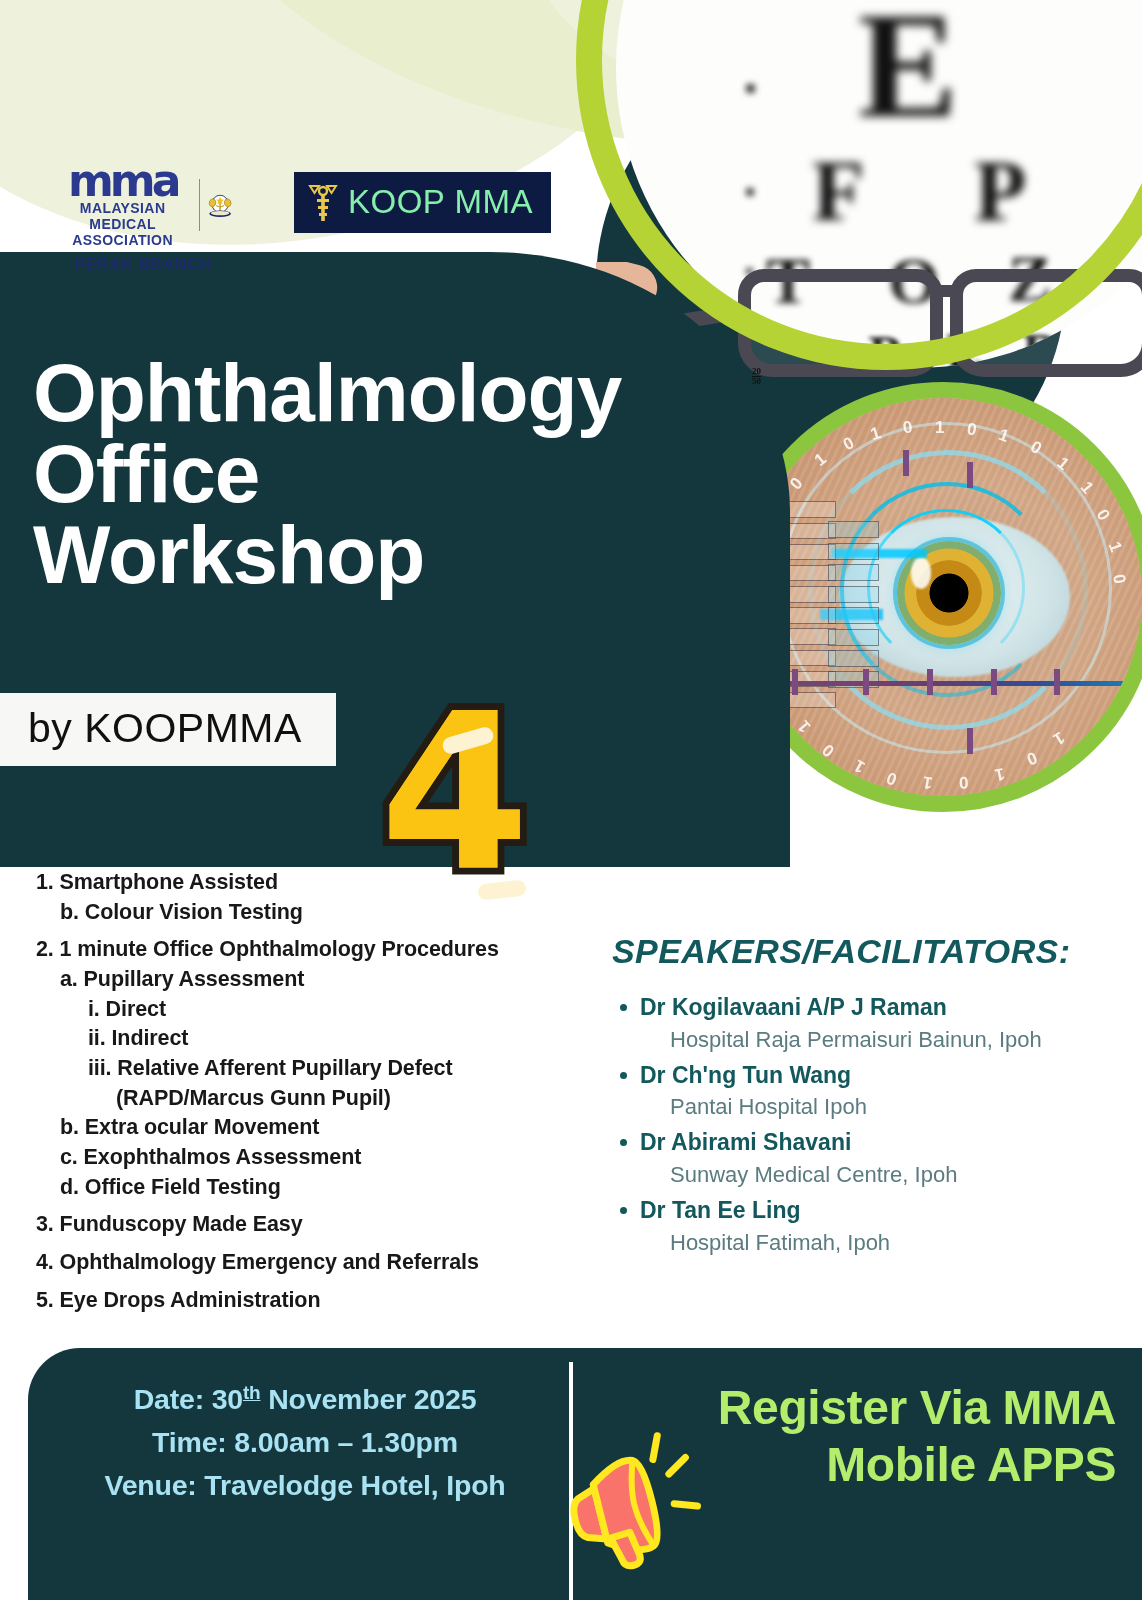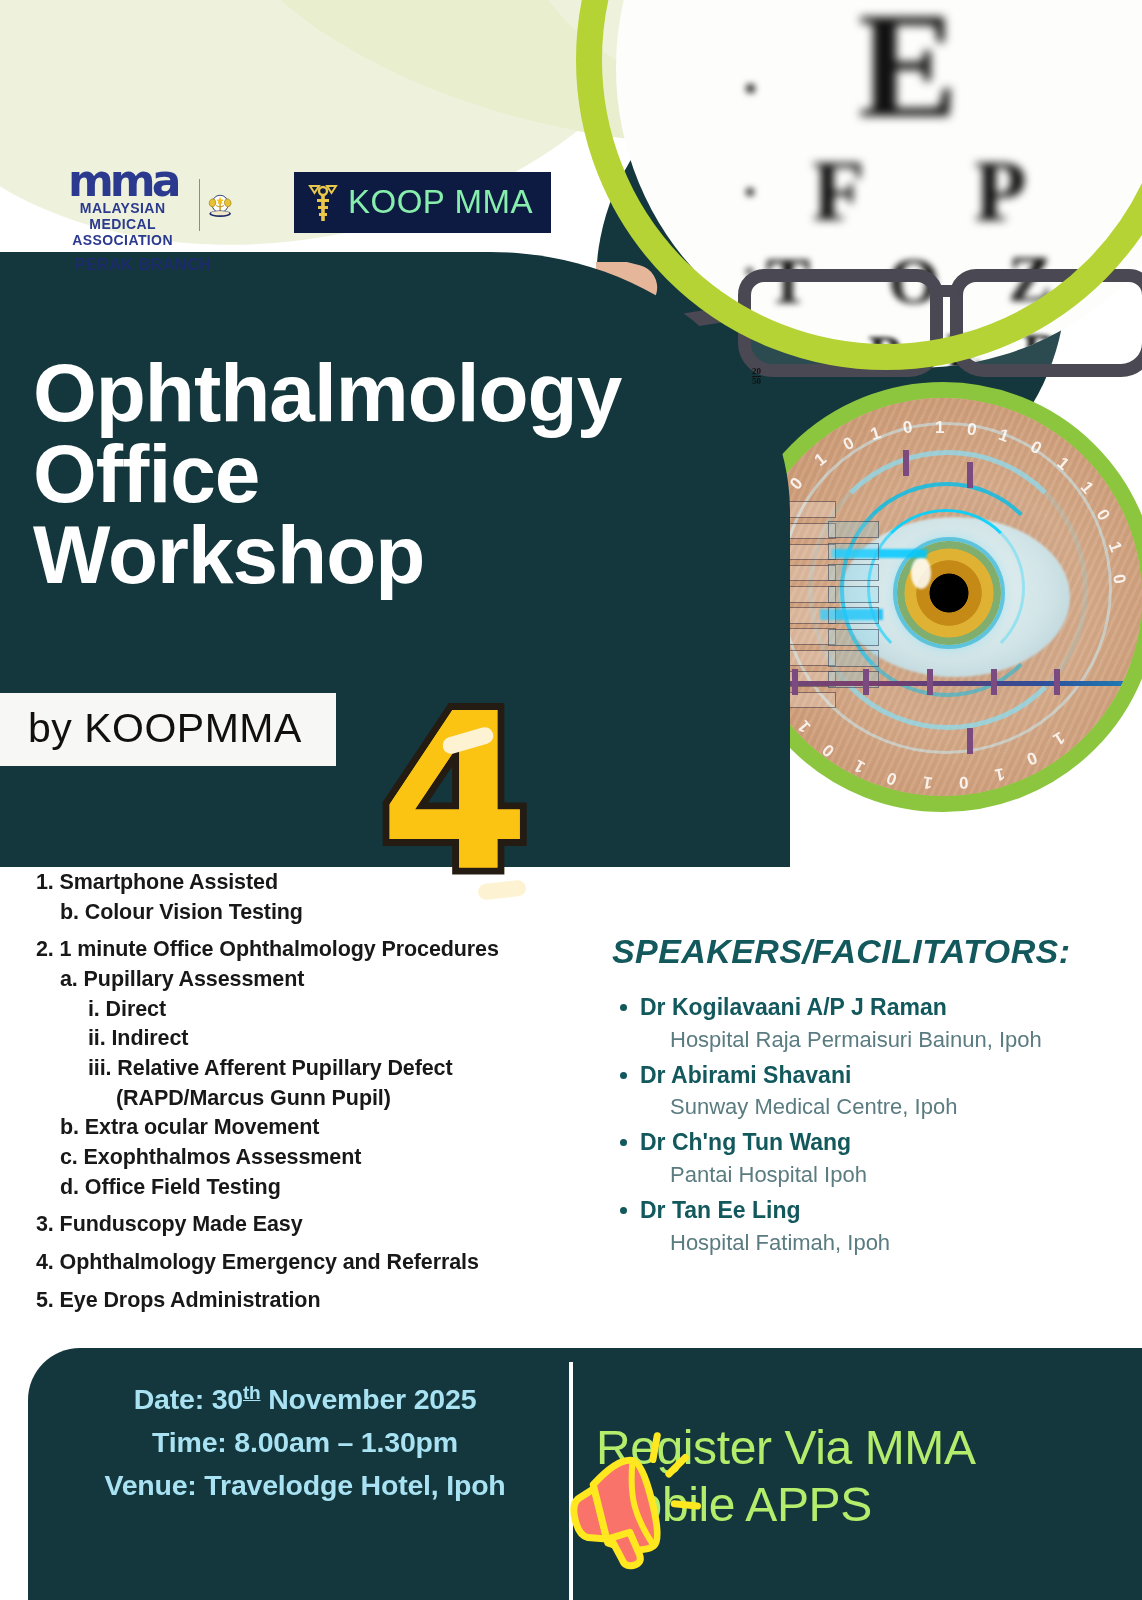--- a/index.html
+++ b/index.html
@@ -434,26 +434,26 @@
     font-size: 28.5px;
     font-weight: 700;
     line-height: 1.5;
     letter-spacing: -0.2px;
   }
   .details div { white-space: nowrap; }
   .details sup { font-size: 19px; text-decoration: underline; }
 
   .register {
     position: absolute;
-    left: 596px; top: 1420px;
+    left: 596px; top: 1380px;
     width: 520px;
-    text-align: left;
+    text-align: right;
     color: #b4ed6b;
     font-size: 48px;
-    font-weight: 400;
+    font-weight: 700;
     line-height: 1.18;
     letter-spacing: -0.4px;
   }
   .register div { white-space: nowrap; }
 
   
   .megaphone {
     position: absolute;
     left: 552px; top: 1428px;
     width: 160px; height: 150px;
@@ -699,26 +699,26 @@
       <div class="lvl0">5. Eye Drops Administration</div>
     </div>
 
   <div class="speakers-head">SPEAKERS/FACILITATORS:</div>
   <div class="speakers">
       <div class="sp-item">
         <div class="sp-name">Dr Kogilavaani A/P J Raman</div>
         <div class="sp-org">Hospital Raja Permaisuri Bainun, Ipoh</div>
       </div>
       <div class="sp-item">
+        <div class="sp-name">Dr Ch'ng Tun Wang</div>
+        <div class="sp-org">Pantai Hospital Ipoh</div>
+      </div>
+      <div class="sp-item">
         <div class="sp-name">Dr Abirami Shavani</div>
         <div class="sp-org">Sunway Medical Centre, Ipoh</div>
-      </div>
-      <div class="sp-item">
-        <div class="sp-name">Dr Ch'ng Tun Wang</div>
-        <div class="sp-org">Pantai Hospital Ipoh</div>
       </div>
       <div class="sp-item">
         <div class="sp-name">Dr Tan Ee Ling</div>
         <div class="sp-org">Hospital Fatimah, Ipoh</div>
       </div>
     </div>
 
   <div class="bottom-panel"></div>
   <div class="bottom-divider"></div>
 

